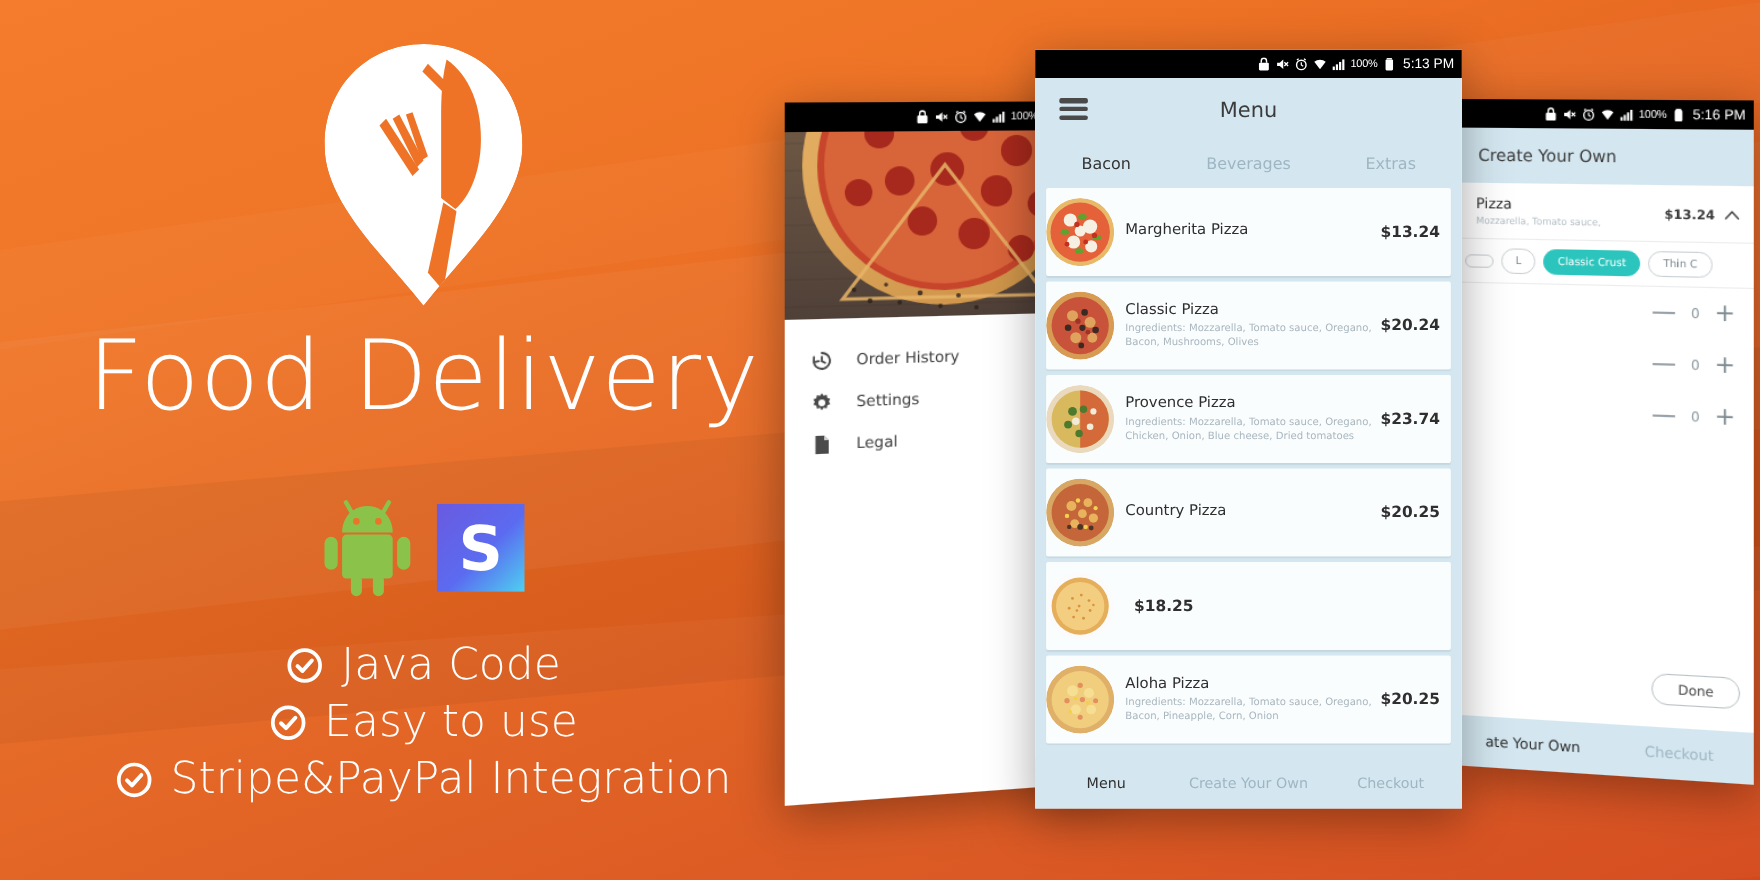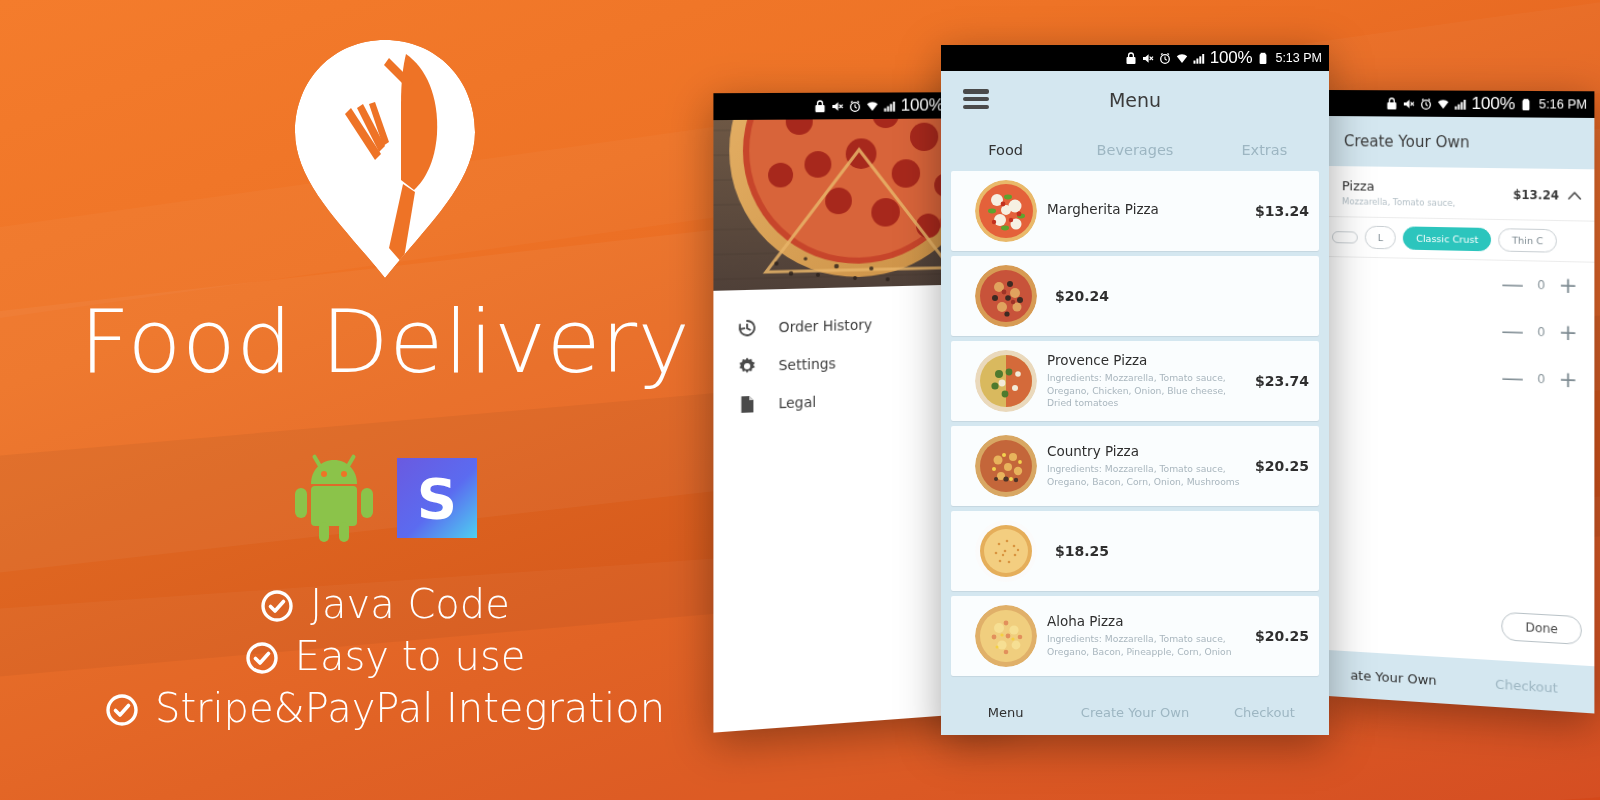--- a/index.html
+++ b/index.html
@@ -83,41 +83,41 @@
   }
 
   .statusbar {
     height: 26px; background: #000; color: #fff;
     display: flex; align-items: center; justify-content: flex-end;
     gap: 5px; padding: 0 7px; font-size: 12.5px;
     font-family: "Liberation Sans", sans-serif;
   }
   .statusbar .sicons { display: flex; align-items: center; gap: 5px; }
   .sicon { width: 12px; height: 13px; display: block; }
-  .statusbar .pct { font-size: 17px; letter-spacing: -0.2px; }
+  .statusbar .pct { font-size: 10px; letter-spacing: -0.2px; }
   .statusbar .clock { font-size: 12.5px; margin-left: 1px; }
 
   .appbg { background: #D4E7F0; height: calc(100% - 26px); position: relative; }
 
   
   .appbar { height: 58px; display: flex; align-items: center; position: relative; }
   .hamburger { position: absolute; left: 22px; top: 18px; width: 26px; height: 20px;
                display: flex; flex-direction: column; justify-content: space-between; }
   .hamburger i { display: block; height: 4.5px; background: #4a4a4a; border-radius: 2px; }
   .appbar-title { width: 100%; text-align: center; font-size: 19px; color: #3b3b3b;
                   font-family: "DejaVu Sans", sans-serif; }
   .tabs { display: flex; height: 42px; align-items: center; }
   .tab { flex: 1; text-align: center; font-size: 14.5px; color: #9db6c2;
          font-family: "DejaVu Sans", sans-serif; }
   .tab.active { color: #343434; }
 
   .list { padding: 0 10px; }
   .card {
     background: #FAFDFE; margin-bottom: 5px; border-radius: 2px;
-    display: flex; align-items: center; padding: 9px 10px 9px 24px; min-height: 80px;
+    display: flex; align-items: center; padding: 9px 10px 9px 0; min-height: 80px;
     box-shadow: 0 1px 1px rgba(0,0,0,0.07);
   }
   .thumb { width: 62px; height: 62px; border-radius: 50%; flex: 0 0 62px;
            overflow: hidden; margin-right: 10px; }
   .thumb svg { display: block; width: 62px; height: 62px; }
   .card-mid { flex: 1 1 auto; min-width: 0; }
   .card-title { font-size: 13.5px; color: #2f2f2f; margin-bottom: 4px;
                 font-family: "DejaVu Sans", sans-serif; }
   .card-desc { font-size: 9.2px; color: #a9b6be; line-height: 1.38;
                font-family: "DejaVu Sans", sans-serif; }
@@ -519,21 +519,21 @@
       <div class="appbar">
         <span class="hamburger">
             <i></i>
             <i></i>
             <i></i>
           </span>
         <span class="appbar-title">Menu</span>
       </div>
 
       <div class="tabs">
-        <span class="tab active">Food</span>
+        <span class="tab active">Bacon</span>
         <span class="tab">Beverages</span>
         <span class="tab">Extras</span>
       </div>
 
       <div class="list">
 
         <div class="card">
           <span class="thumb">
             <svg viewBox="0 0 62 62" aria-hidden="true">
               <circle cx="31" cy="31" r="31" fill="#E9B96A"></circle>
@@ -582,20 +582,24 @@
                   <circle cx="45" cy="35" r="3"></circle>
                   <circle cx="32" cy="49" r="2.6"></circle>
                   <circle cx="33" cy="33" r="2.8"></circle>
                 </g>
               <g fill="#9E3326">
                   <circle cx="29" cy="27" r="2.4"></circle>
                   <circle cx="38" cy="37" r="2.2"></circle>
                 </g>
             </svg>
           </span>
+          <div class="card-mid">
+            <div class="card-title">Classic Pizza</div>
+            <div class="card-desc">Ingredients: Mozzarella, Tomato sauce, Oregano, Bacon, Mushrooms, Olives</div>
+          </div>
           <div class="card-price">$20.24</div>
         </div>
 
         <div class="card">
           <span class="thumb">
             <svg viewBox="0 0 62 62" aria-hidden="true">
               <circle cx="31" cy="31" r="31" fill="#EAD9BC"></circle>
               <circle cx="31" cy="31" r="26" fill="#D9B95E"></circle>
               <path d="M31 5 A26 26 0 0 1 31 57 Z" fill="#D46A3A"></path>
               <g fill="#4E7A2E">
@@ -638,21 +642,20 @@
                 </g>
               <g fill="#4E3428">
                   <circle cx="31" cy="44" r="2.6"></circle>
                   <circle cx="41" cy="45" r="2.2"></circle>
                   <circle cx="21" cy="44" r="2"></circle>
                 </g>
             </svg>
           </span>
           <div class="card-mid">
             <div class="card-title">Country Pizza</div>
-            <div class="card-desc">Ingredients: Mozzarella, Tomato sauce, Oregano, Bacon, Corn, Onion, Mushrooms</div>
           </div>
           <div class="card-price">$20.25</div>
         </div>
 
         <div class="card">
           <span class="thumb">
             <svg viewBox="0 0 62 62" aria-hidden="true">
               <circle cx="31" cy="31" r="31" fill="#FBFBFB"></circle>
               <circle cx="31" cy="31" r="26" fill="#E5AE5A"></circle>
               <circle cx="31" cy="31" r="22" fill="#F3CE80"></circle>

